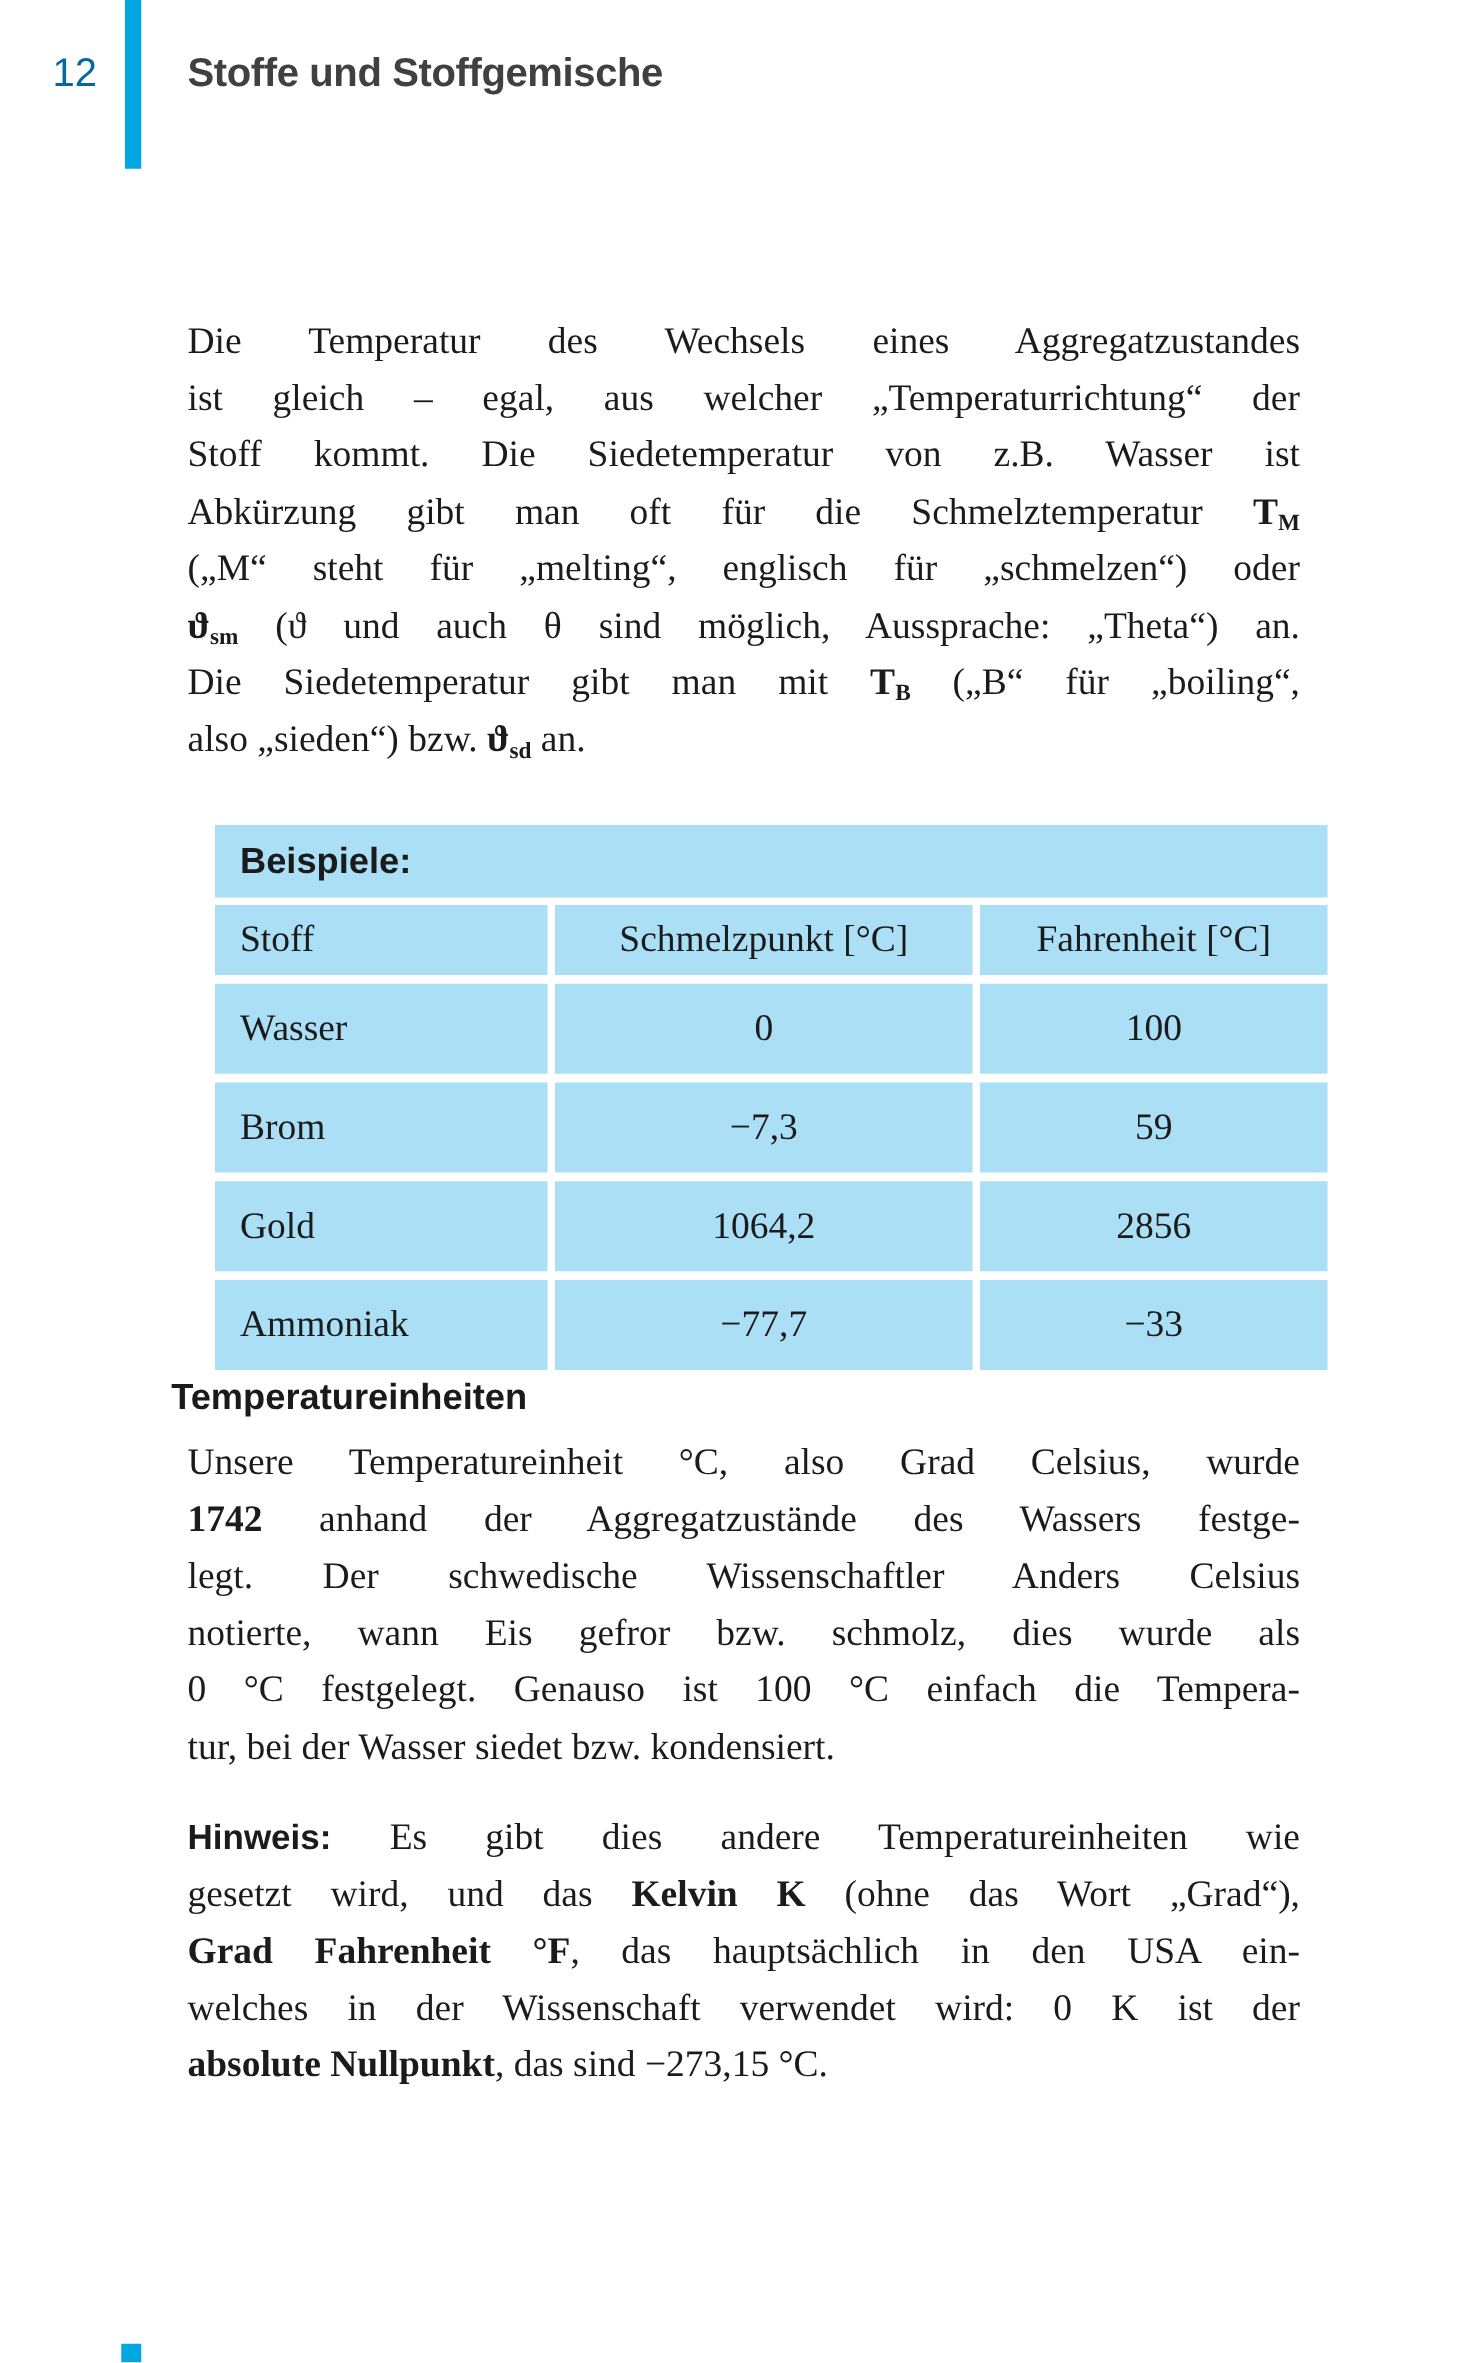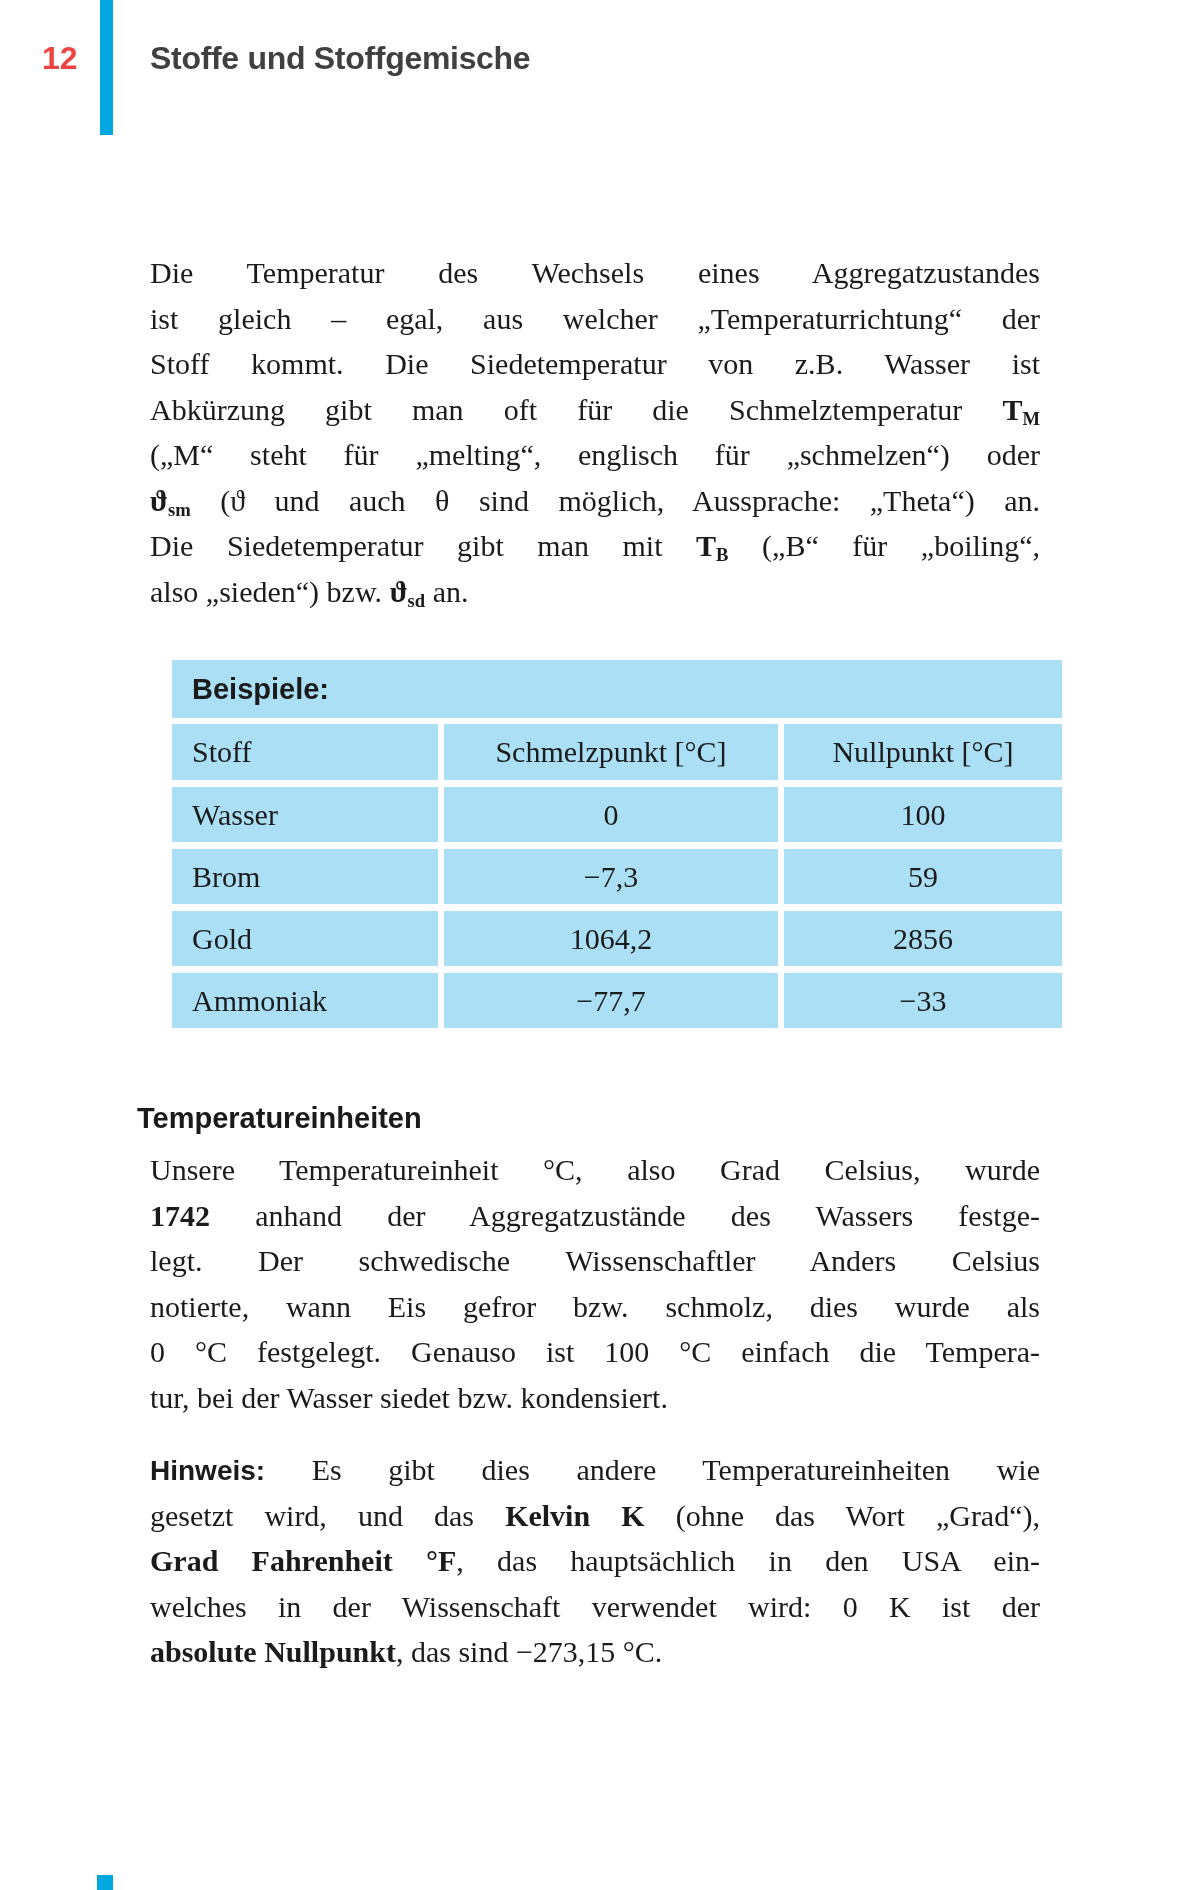--- a/index.html
+++ b/index.html
@@ -13,21 +13,21 @@
     background: #ffffff;
     position: relative;
     font-family: "Liberation Serif", "DejaVu Serif", serif;
     color: var(--ink);
     overflow: hidden;
   }
   
   .page-num {
     position: absolute; left: 42px; top: 40px;
     font-family: "Liberation Sans", "DejaVu Sans", sans-serif;
-    font-weight: bold; font-size: 32px; color: #ef4444;
+    font-weight: normal; font-size: 32px; color: #0369a1;
   }
   .bar {
     position: absolute; left: 100px; top: 0;
     width: 13px; height: 135px;
     background: var(--accent);
   }
   .chapter-title {
     position: absolute; left: 150px; top: 40px; margin: 0;
     font-family: "Liberation Sans", "DejaVu Sans", sans-serif;
     font-weight: bold; font-size: 32px; color: #404040;
@@ -64,21 +64,21 @@
   .table-title {
     height: 58px; background: var(--tblbg);
     display: flex; align-items: center;
     padding-left: 20px; box-sizing: border-box;
     font-family: "Liberation Sans", "DejaVu Sans", sans-serif;
     font-weight: bold; font-size: 29px;
   }
   .trow { display: flex; gap: 6px; margin-top: 7px; text-align: right; }
   .trow:first-child { margin-top: 6px; }
   .cell {
-    background: var(--tblbg); height: 55px;
+    background: var(--tblbg); height: 72px;
     display: flex; align-items: center;
     box-sizing: border-box;
     font-size: 30px;
   }
   .trow.head .cell { height: 56px; }
   .cell.c0 { width: 266px; padding-left: 20px; }
   .cell.c1 { width: 334px; justify-content: center; }
   .cell.c2 { width: 278px; justify-content: center; }
   
   .bottom-tab {
@@ -104,21 +104,21 @@
     <div class="line"><span>Die Siedetemperatur gibt man mit </span><span class="b">T</span><span class="b sub">B</span><span> („B“ für „boiling“,</span></div>
     <div class="line last"><span>also „sieden“) bzw. </span><span class="b">ϑ</span><span class="b sub">sd</span><span> an.</span></div>
   </div>
 
 <div class="table">
   <div class="table-title">Beispiele:</div>
   <div>
       <div class="trow head">
         <div class="cell c0">Stoff</div>
         <div class="cell c1">Schmelzpunkt [°C]</div>
-        <div class="cell c2">Nullpunkt [°C]</div>
+        <div class="cell c2">Fahrenheit [°C]</div>
       </div>
       <div class="trow">
         <div class="cell c0">Wasser</div>
         <div class="cell c1">0</div>
         <div class="cell c2">100</div>
       </div>
       <div class="trow">
         <div class="cell c0">Brom</div>
         <div class="cell c1">−7,3</div>
         <div class="cell c2">59</div>

